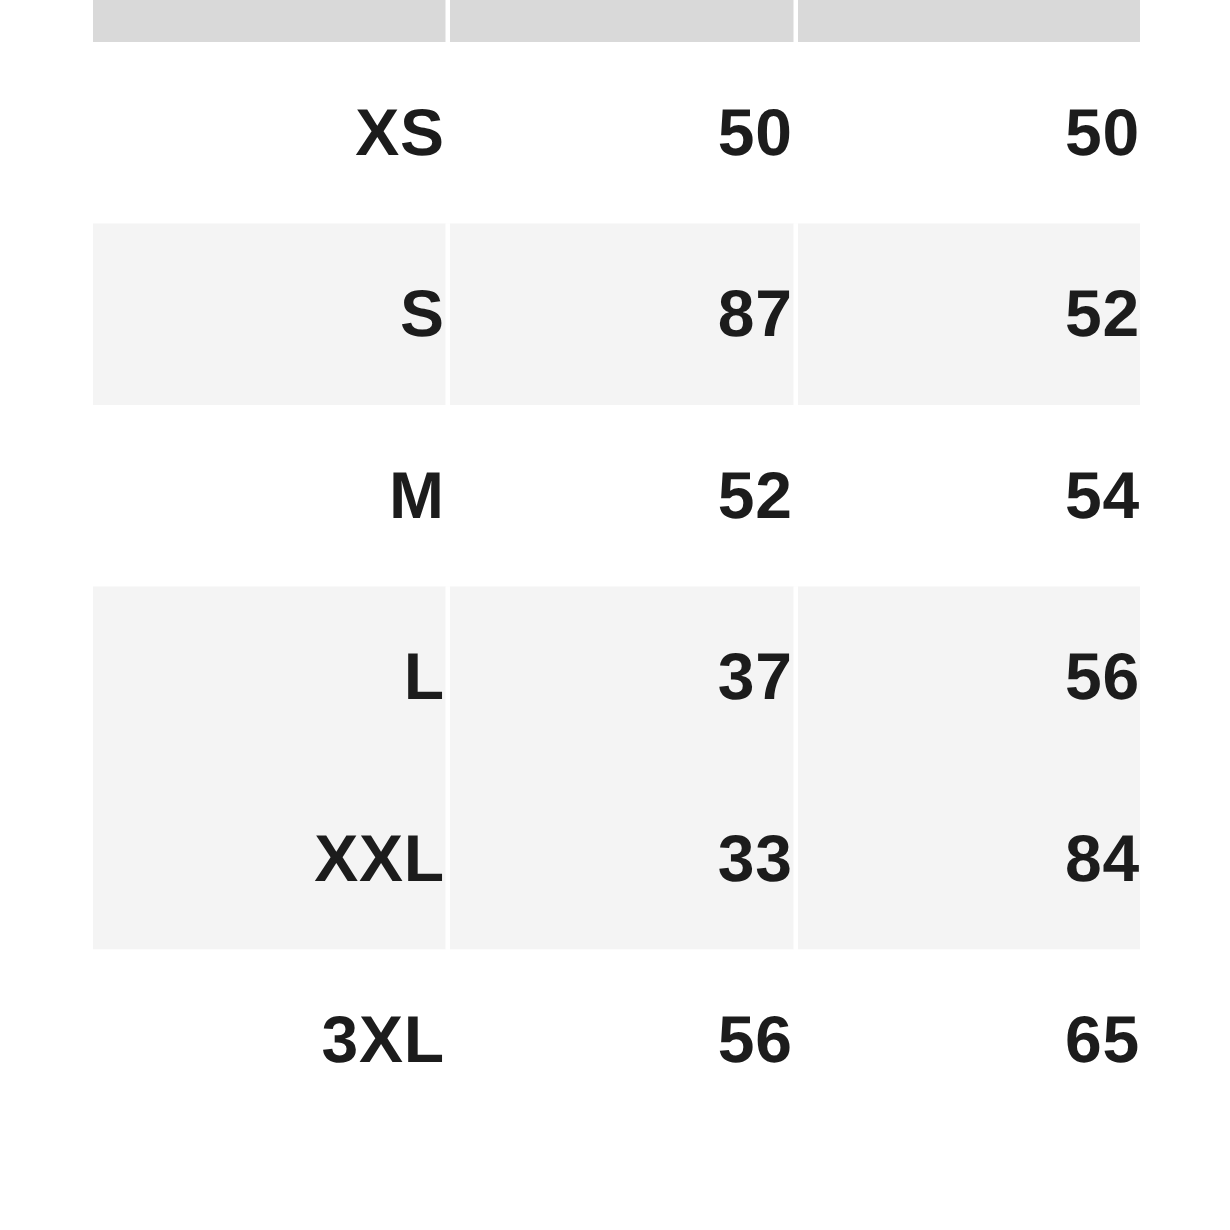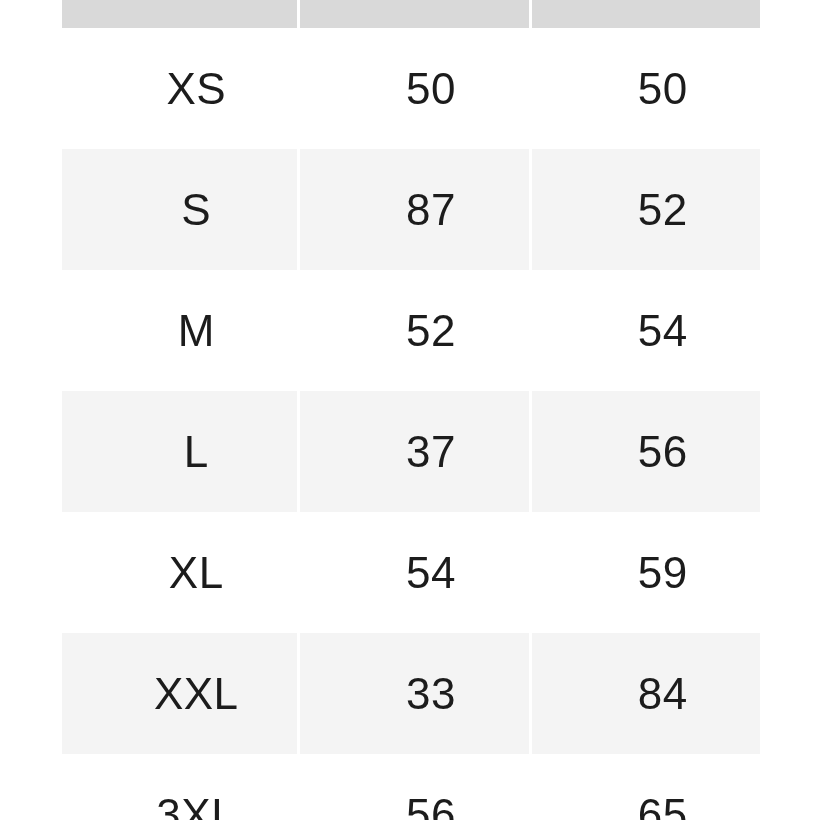--- a/index.html
+++ b/index.html
@@ -31,23 +31,23 @@
   }
 
   #size-table col.c0 { width: 236px; }
   #size-table col.c1 { width: 232px; }
   #size-table col.c2 { width: 230px; }
 
   #size-table th,
   #size-table td {
     padding: 0 0 0 34px;
     height: 121px;
-    text-align: center;
+    text-align: right;
     vertical-align: middle;
-    font-weight: normal;
+    font-weight: bold;
     font-size: 44px;
     color: #1c1c1c;
     border-right: 3px solid #ffffff;
     letter-spacing: 0.5px;
   }
 
   #size-table th:last-child,
   #size-table td:last-child {
     border-right: none;
   }
@@ -109,25 +109,20 @@
       <tr class="odd">
         <td>M</td>
         <td>52</td>
         <td>54</td>
       </tr>
       <tr class="even">
         <td>L</td>
         <td>37</td>
         <td>56</td>
       </tr>
-      <tr class="odd">
-        <td>XL</td>
-        <td>54</td>
-        <td>59</td>
-      </tr>
       <tr class="even">
         <td>XXL</td>
         <td>33</td>
         <td>84</td>
       </tr>
       <tr class="odd">
         <td>3XL</td>
         <td>56</td>
         <td>65</td>
       </tr>

